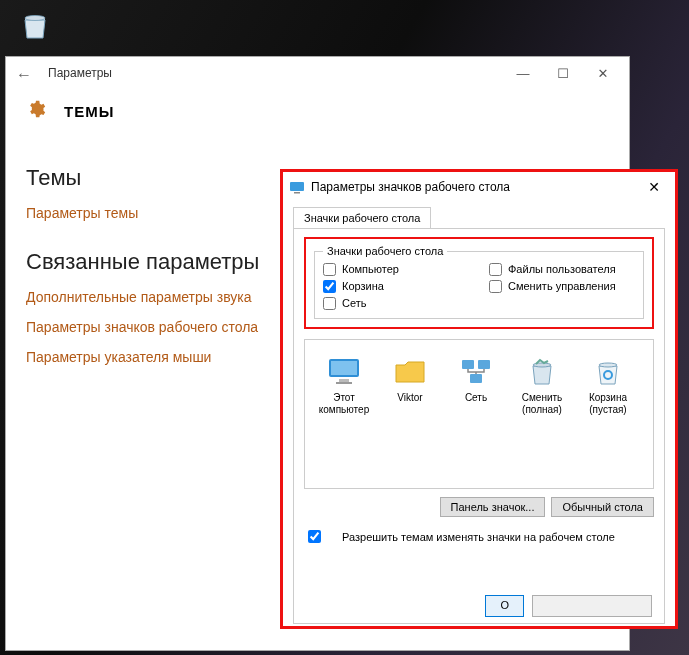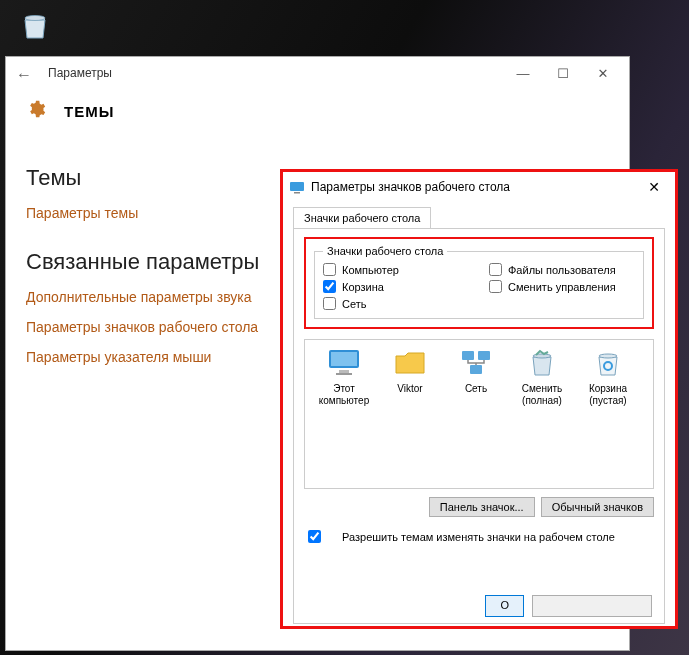--- a/index.html
+++ b/index.html
@@ -30,24 +30,24 @@
   .dlg-titlebar .t { flex:1; }
   .dlg-titlebar .close { width:30px; text-align:center; font-size:14px; }
   .dlg-tabs { margin:4px 10px 0 10px; }
   .dlg-tab { display:inline-block; border:1px solid #ccc; border-bottom:1px solid #fff; background:#fff; padding:4px 10px; font-size:11px; position:relative; top:1px; }
   .dlg-panel { margin:0 10px 8px 10px; border:1px solid #ccc; padding:8px 10px 10px 10px; position:relative; height: 396px; }
 
   .group-red { border:2px solid #e11; padding:6px 8px 8px 8px; margin-bottom:10px; }
   fieldset.inner { border:1px solid #ccc; padding:6px 8px 8px 8px; margin:0; }
   fieldset.inner legend { font-size:11px; padding:0 4px; }
   .chk-grid { display:grid; grid-template-columns: 1fr 1fr; gap:4px 20px; font-size:11px; }
-  .chk-row { display:flex; align-items:center; gap:6px; }
+  .chk-row { display:flex; gap:6px; }
   .chk-row input { width:13px; height:13px; margin:0; }
 
-  .icon-box { border:1px solid #ccc; padding:5px 6px; height:150px; display:flex; flex-wrap:wrap; align-content:flex-start; gap:0; }
+  .icon-box { border:1px solid #ccc; padding:14px 6px; height:150px; display:flex; flex-wrap:wrap; align-content:flex-start; gap:0; }
   .desk-icon { width:66px; text-align:center; font-size:10px; line-height:1.15; }
   .desk-icon .ic { height:36px; display:flex; align-items:center; justify-content:center; }
   .desk-icon .lbl { margin-top:2px; min-height:24px; }
 
   .btn-row { display:flex; justify-content:flex-end; gap:6px; margin-top:8px; }
   .btn { font-size:11px; border:1px solid #adadad; background:#e1e1e1; padding:3px 10px; min-width:100px; text-align:center; cursor:pointer; }
 
   .allow-row { display:flex; align-items:center; gap:18px; font-size:11px; margin-top:10px; }
 
   .dlg-bottom { position:absolute; bottom:6px; right:12px; display:flex; gap:8px; }
@@ -187,21 +187,21 @@
               <ellipse cx="14" cy="8" rx="9" ry="2" fill="#dbe7ef" stroke="#7aa3bd"></ellipse>
               <circle cx="14" cy="18" r="4" fill="none" stroke="#3a9bde" stroke-width="2"></circle>
             </svg>
           </div>
         <div class="lbl">Корзина (пустая)</div>
       </div>
     </div>
 
     <div class="btn-row">
       <div class="btn">Панель значок...</div>
-      <div class="btn">Обычный значков</div>
+      <div class="btn">Обычный стола</div>
     </div>
 
     <label class="allow-row">
       <input type="checkbox" checked="" style="">
       <span>Разрешить темам изменять значки на рабочем столе</span>
     </label>
 
     <div class="dlg-bottom">
       <div class="btn-primary">О</div>
       <div class="btn-blank"></div>

